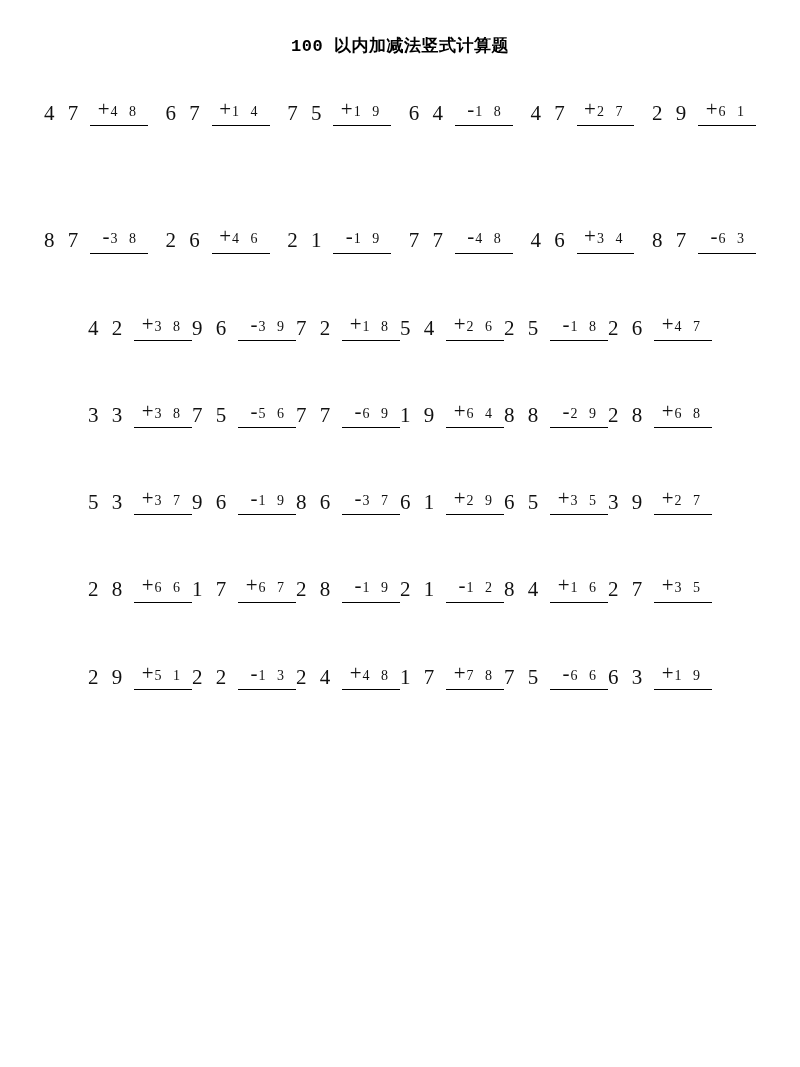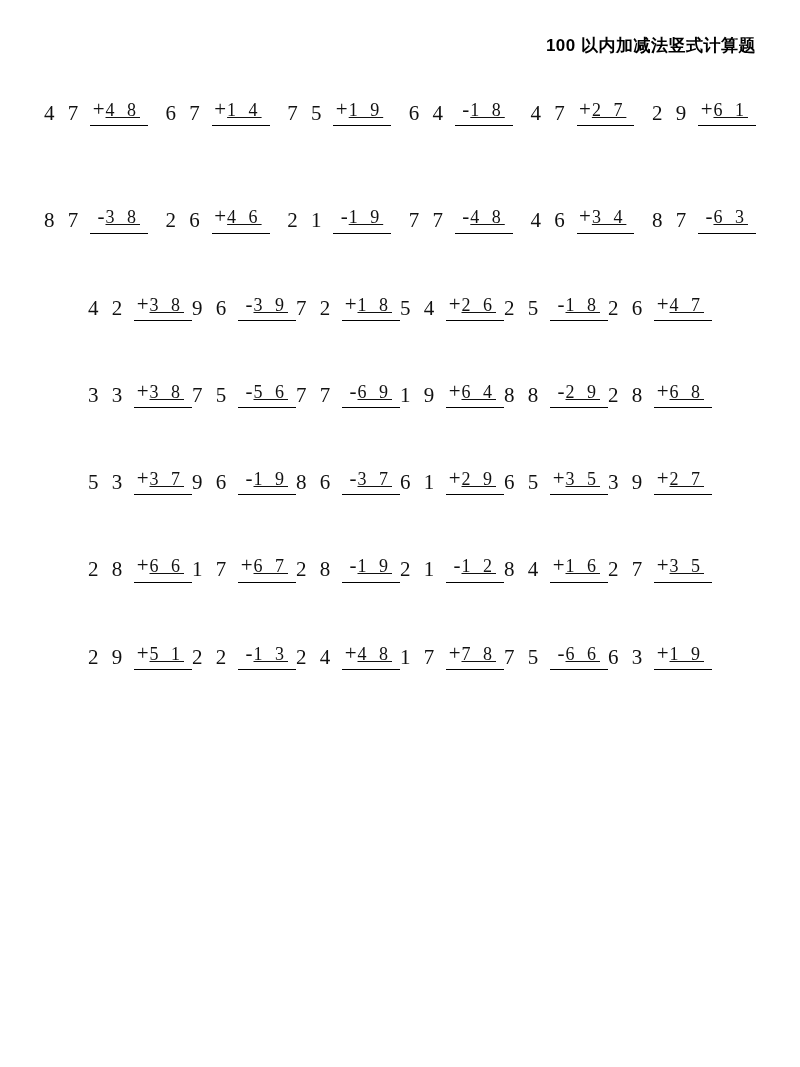--- a/index.html
+++ b/index.html
@@ -15,39 +15,39 @@
     position: relative;
     overflow: hidden;
   }
   #worksheet {
     width: 800px;
     height: 1067px;
     box-sizing: border-box;
     padding: 34px 44px 0 44px;
   }
   #title {
-    text-align: right;
-    font-family: Liberation Sans, sans-serif;
+    text-align: center;
+    font-family: Liberation Mono, monospace;
     font-weight: bold;
     font-size: 17px;
     letter-spacing: 0.5px;
     margin: 0 0 0 0;
     padding: 0;
     color: #000000;
   }
   .rows {
     margin-top: 30px;
   }
   .row {
     display: flex;
     justify-content: space-between;
     align-items: flex-start;
   }
   .row.gap-large {
-    margin-top: 68px;
+    margin-top: 88px;
   }
   .row.gap-normal {
     margin-top: 48px;
     justify-content: center;
   }
   .problem {
     width: 104px;
     position: relative;
     display: flex;
     flex-direction: row;
@@ -69,26 +69,25 @@
     padding-bottom: 3px;
     margin-top: 9px;
     box-sizing: border-box;
   }
   .operator {
     font-size: 21px;
     line-height: 1.25;
     margin-right: 1px;
   }
   .operand-bottom {
-    font-size: 18px;
+    font-size: 14px;
     letter-spacing: 4px;
     line-height: 1.25;
     padding-right: 8px;
     white-space: pre;
-    text-decoration: underline;
   }
 </style>
 </head>
 <body>
 
 <div id="worksheet">
   <h1 id="title">100 以内加减法竖式计算题</h1>
 
   <div class="rows">
 

